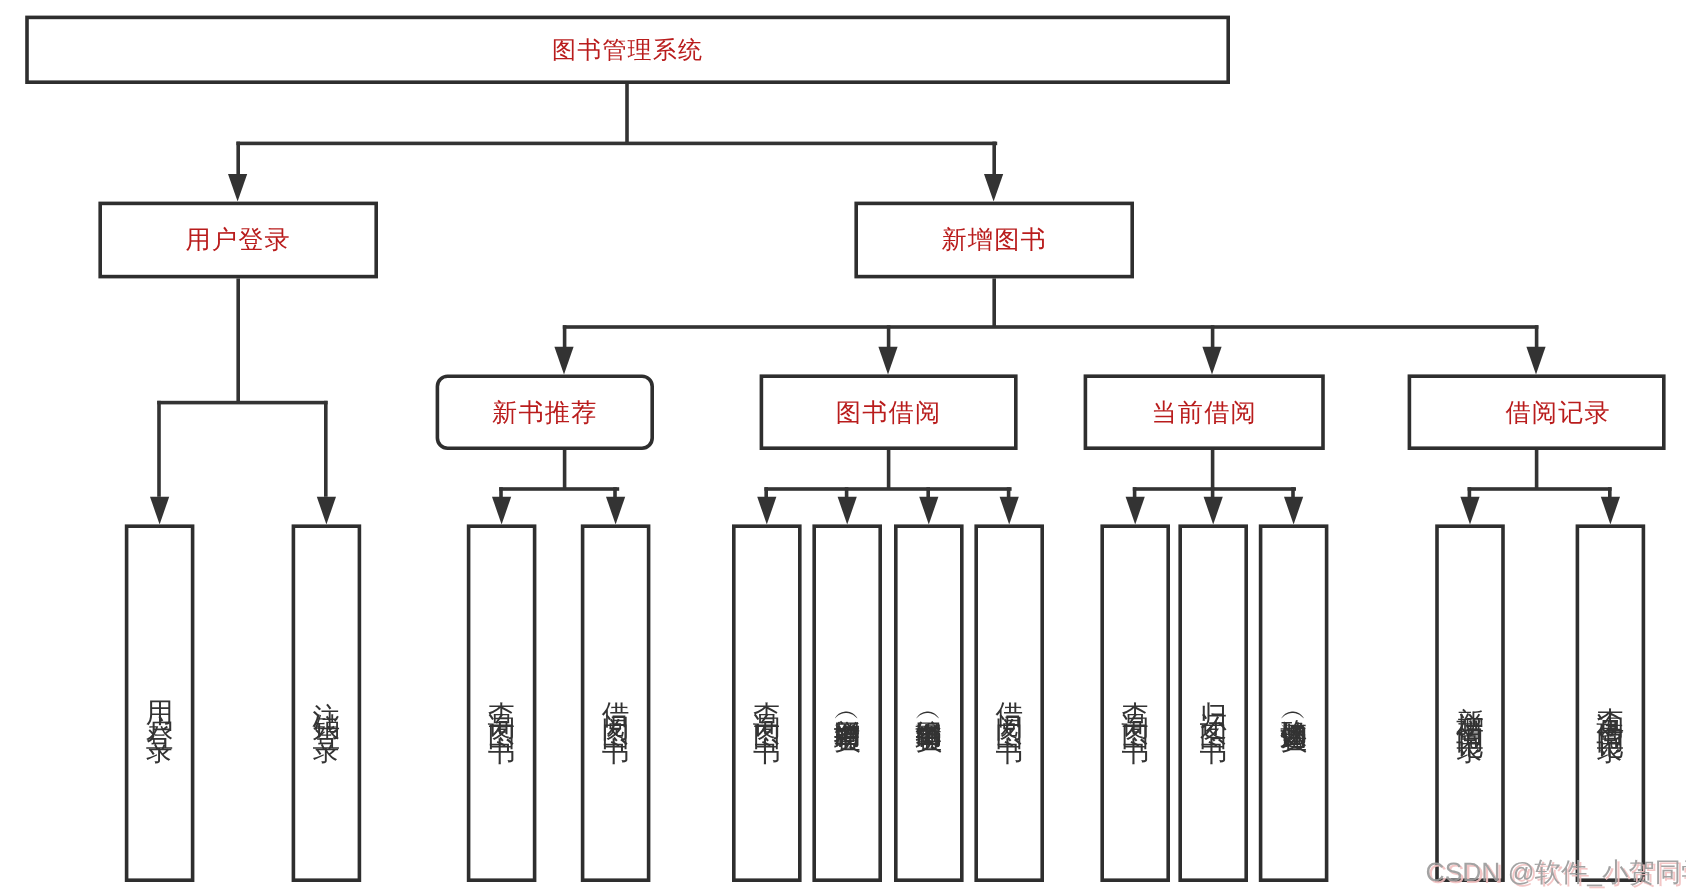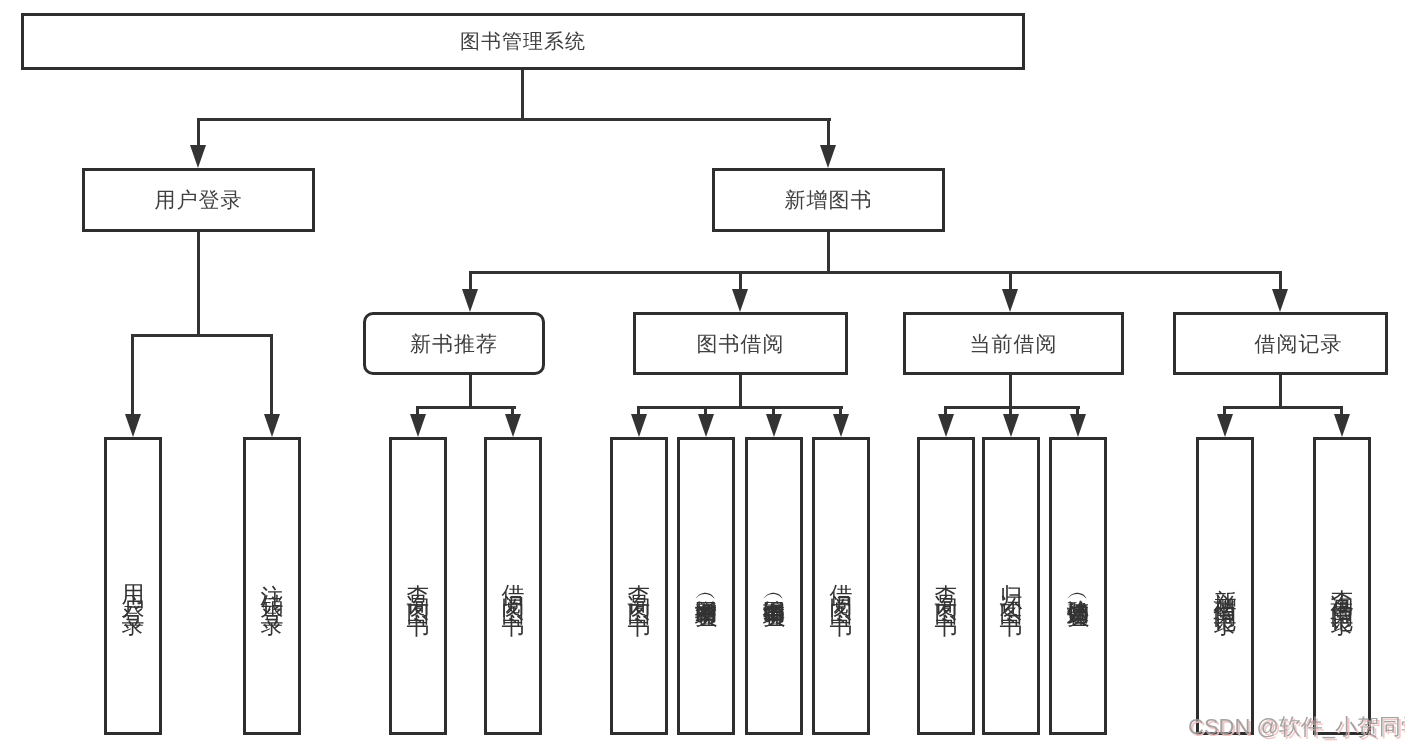--- a/index.html
+++ b/index.html
@@ -4,21 +4,21 @@
 <style>
   html,body{margin:0;padding:0;background:#ffffff;}
   #canvas{
     position:relative;width:1405px;height:747px;background:#ffffff;overflow:hidden;
     font-family:"Liberation Sans",sans-serif;color:#2f2f2f;
   }
   .node{
     position:absolute;background:#ffffff;border:3px solid #2e2e2e;
     display:flex;align-items:center;justify-content:center;box-sizing:border-box;
   }
-  .node .hlabel{font-size:21px;letter-spacing:1px;color:#404040;white-space:nowrap;}
+  .node .hlabel{font-size:21px;letter-spacing:1px;color:#b91c1c;white-space:nowrap;}
   #root-box .hlabel{font-size:20px;}
   .leaf{
     position:absolute;background:#ffffff;border:3px solid #2e2e2e;
     display:flex;align-items:center;justify-content:center;box-sizing:border-box;
     width:58px;top:437px;height:298px;
   }
   .vlabel{
     writing-mode:vertical-rl;text-orientation:mixed;
     font-size:23px;color:#333333;line-height:1;
   }
@@ -77,21 +77,21 @@
   <div class="arrow" style="left:1002px;top:289px;"></div>
   <div class="line" style="left:1279px;top:271px;width:3px;height:21px;"></div>
   <div class="arrow" style="left:1272px;top:289px;"></div>
 
   <div class="node" style="left:363px;top:312px;width:182px;height:63px;border-radius:10px;">
     <span class="hlabel">新书推荐</span>
   </div>
   <div class="node" style="left:633px;top:312px;width:215px;height:63px;align-items:center;">
     <span class="hlabel">图书借阅</span>
   </div>
-  <div class="node" style="left:903px;top:312px;width:221px;height:63px;">
+  <div class="node" style="left:903px;top:312px;width:201px;height:63px;">
     <span class="hlabel">当前借阅</span>
   </div>
   <div class="node" style="left:1173px;top:312px;width:215px;height:63px;padding-left:36px;">
     <span class="hlabel">借阅记录</span>
   </div>
 
   <div class="line" style="left:469px;top:375px;width:3px;height:33px;"></div>
   <div class="line" style="left:416px;top:406px;width:100px;height:3px;"></div>
   <div class="line" style="left:416px;top:406px;width:3px;height:12px;"></div>
   <div class="arrow" style="left:410px;top:414px;"></div>

